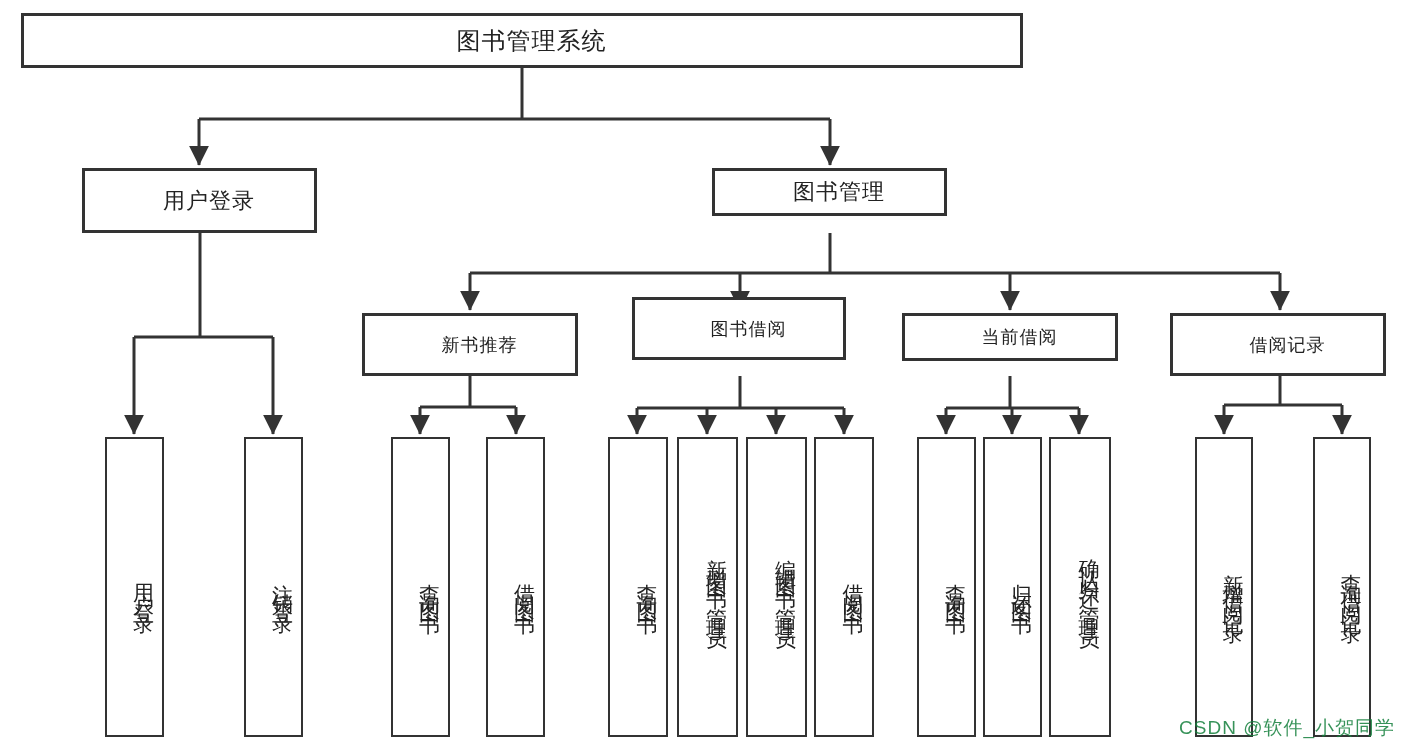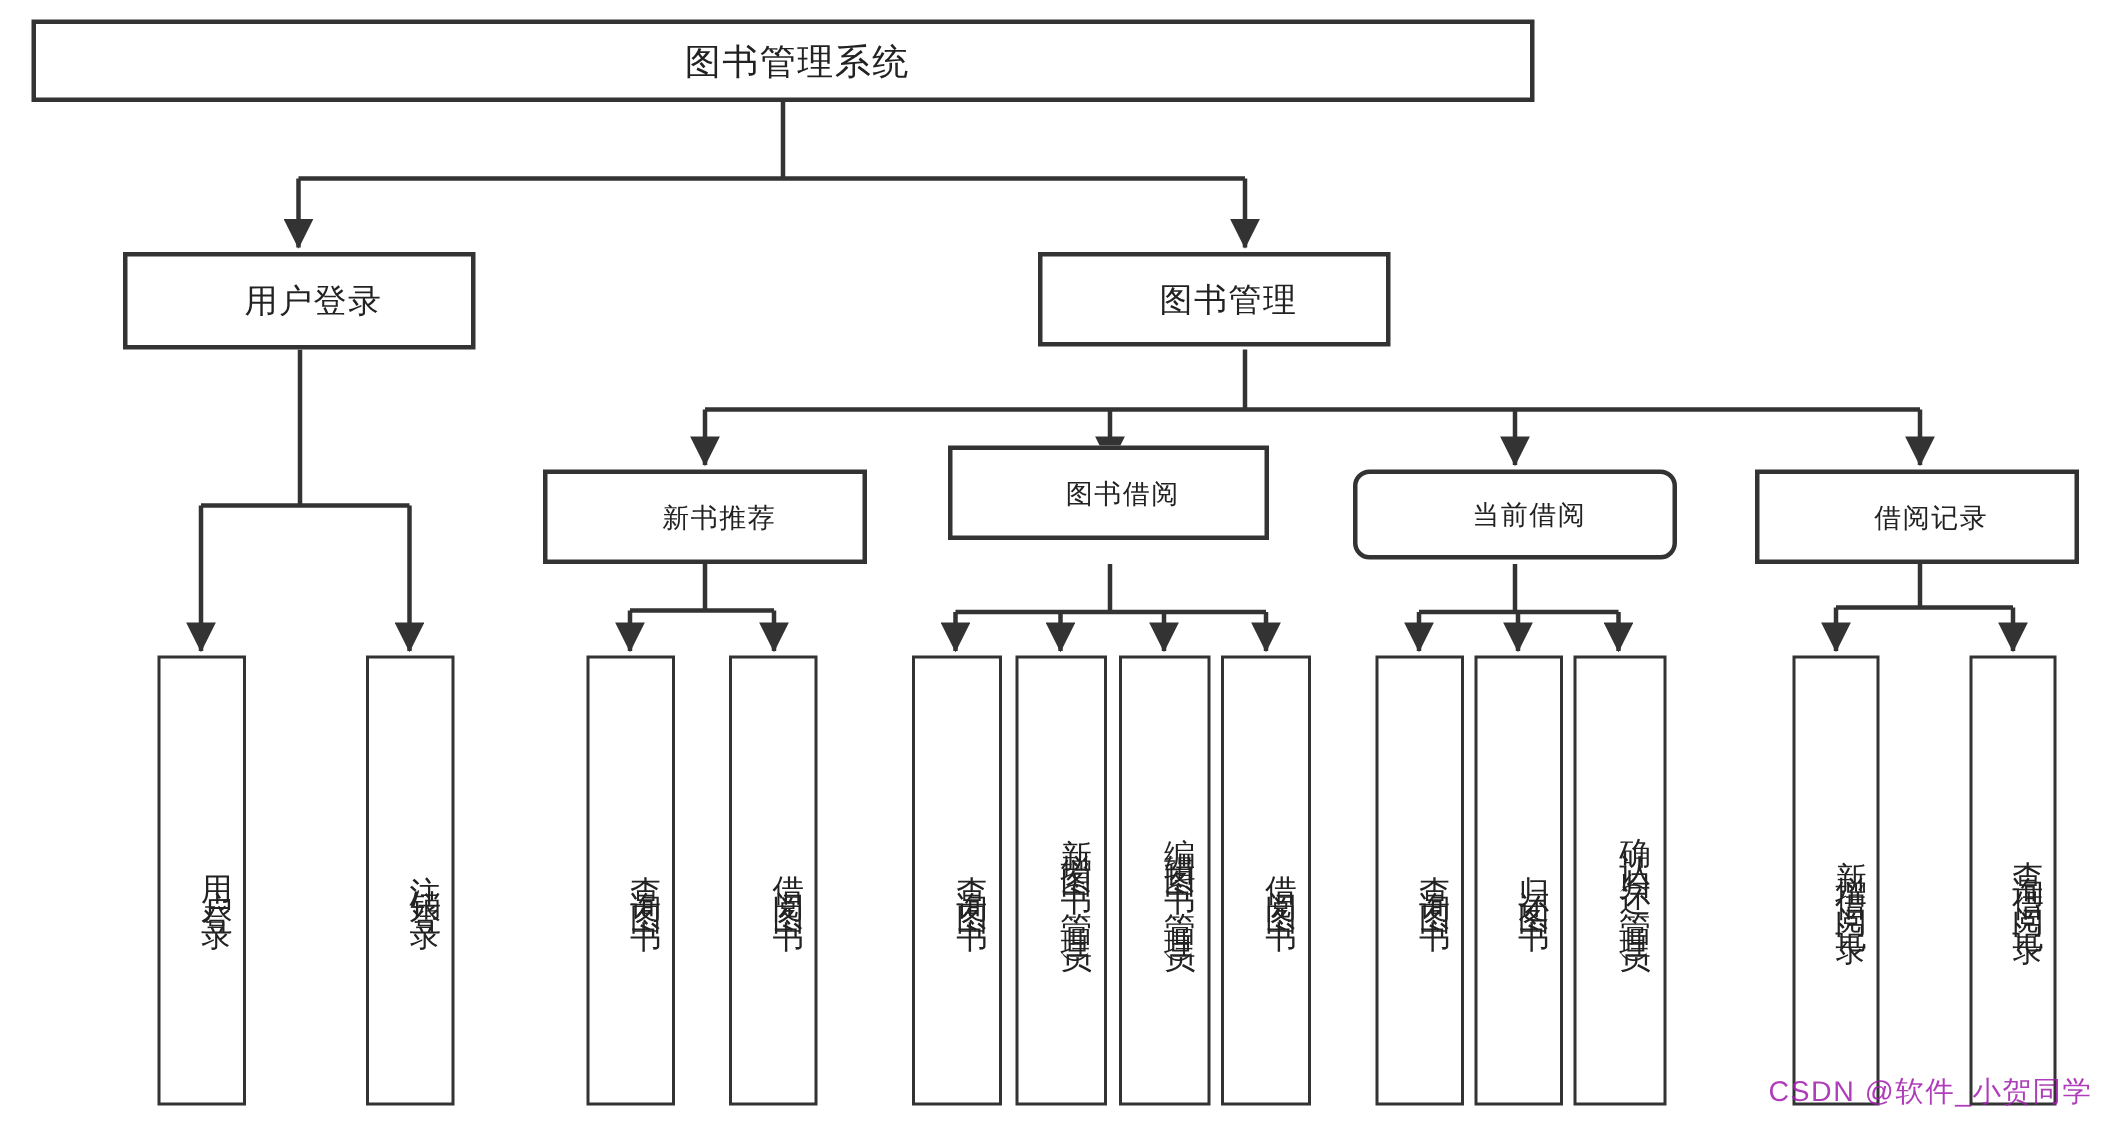--- a/index.html
+++ b/index.html
@@ -45,21 +45,21 @@
     text-orientation: mixed;
     letter-spacing: 10px;
     line-height: 1;
     white-space: nowrap;
   }
   #watermark {
     position: absolute;
     right: 10px;
     bottom: 6px;
     font-size: 19px;
-    color: #a21caf;
+    color: #15803d;
     opacity: 0.85;
     letter-spacing: 1px;
     z-index: 3;
     pointer-events: none;
   }
 </style>
 </head>
 <body>
 
 <div id="canvas">
@@ -110,25 +110,25 @@
       <path d="M1280 376 V405"></path>
       <path d="M1224 405 H1342"></path>
       <path d="M1224 405 V434" marker-end="url(#arw)"></path>
       <path d="M1342 405 V434" marker-end="url(#arw)"></path>
     </g>
   </svg>
 
   <div class="box root" style="left:21px; top:13px; width:1002px; height:55px;">图书管理系统</div>
 
   <div class="box lvl2" style="left:82px; top:168px; width:235px; height:65px;">用户登录</div>
-  <div class="box lvl2" style="left:692px; top:168px; width:235px; height:63px;">图书管理</div>
+  <div class="box lvl2" style="left:712px; top:168px; width:235px; height:48px;">图书管理</div>
 
   <div class="box lvl3" style="left:362px; top:313px; width:216px; height:63px;">新书推荐</div>
   <div class="box lvl3" style="left:632px; top:297px; width:214px; height:63px;">图书借阅</div>
-  <div class="box lvl3" style="left:902px; top:313px; width:216px; height:60px;border-radius:11px;">当前借阅</div>
+  <div class="box lvl3" style="left:902px; top:313px; width:216px; height:48px;">当前借阅</div>
   <div class="box lvl3" style="left:1170px; top:313px; width:216px; height:63px;text-align:right;">借阅记录</div>
 
   <div class="box leaf" style="left:105px; top:437px; width:59px; height:300px;">
     <span class="vtext">用户登录</span>
   </div>
   <div class="box leaf" style="left:244px; top:437px; width:59px; height:300px;">
     <span class="vtext">注销登录</span>
   </div>
 
   <div class="box leaf" style="left:391px; top:437px; width:59px; height:300px;">

